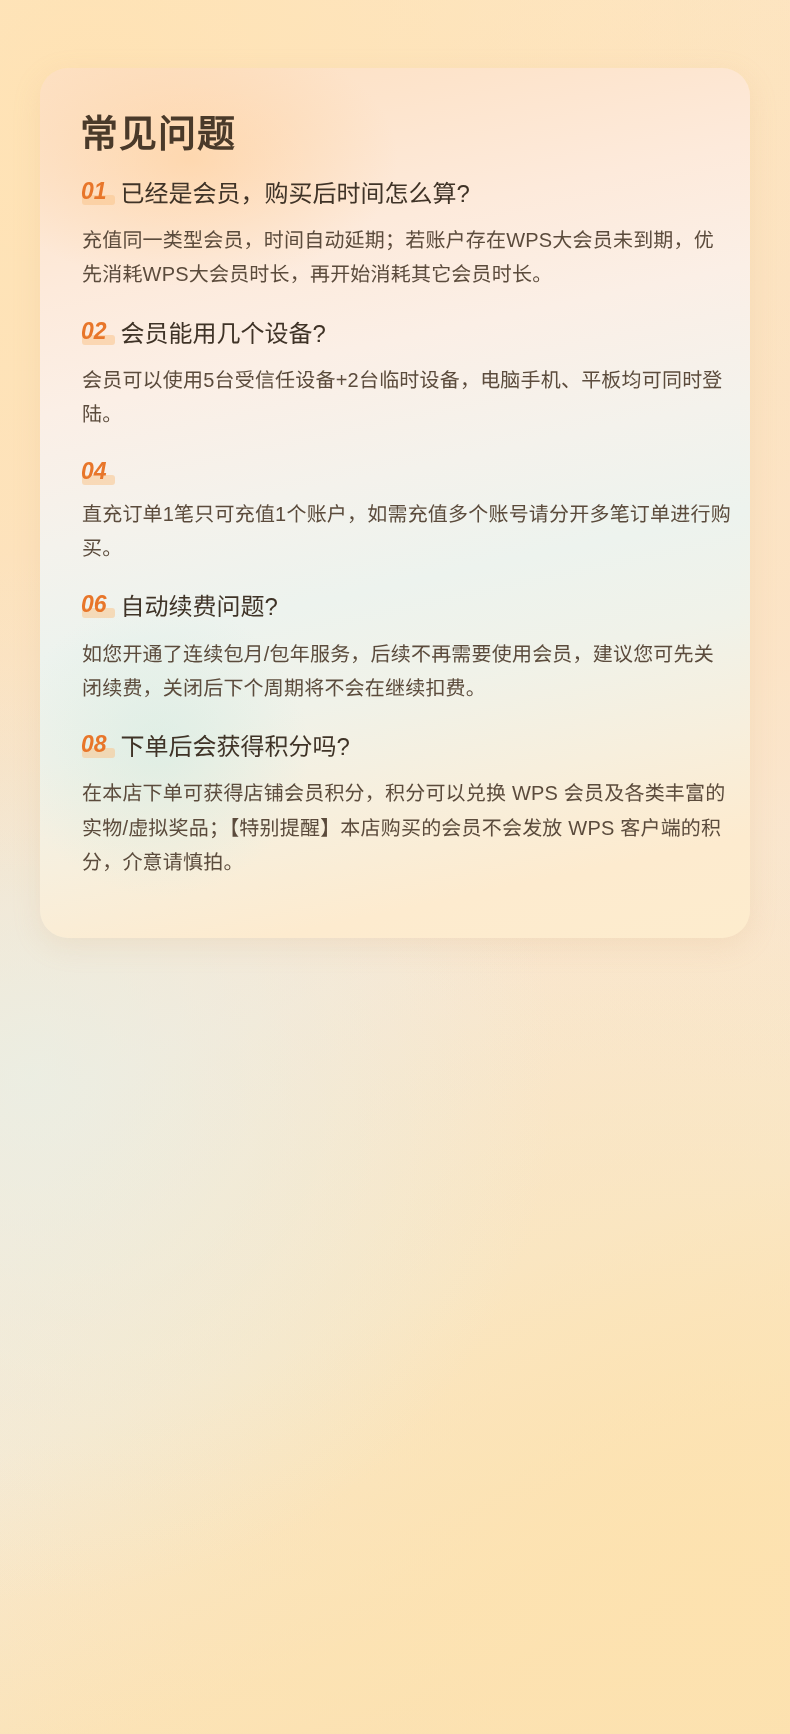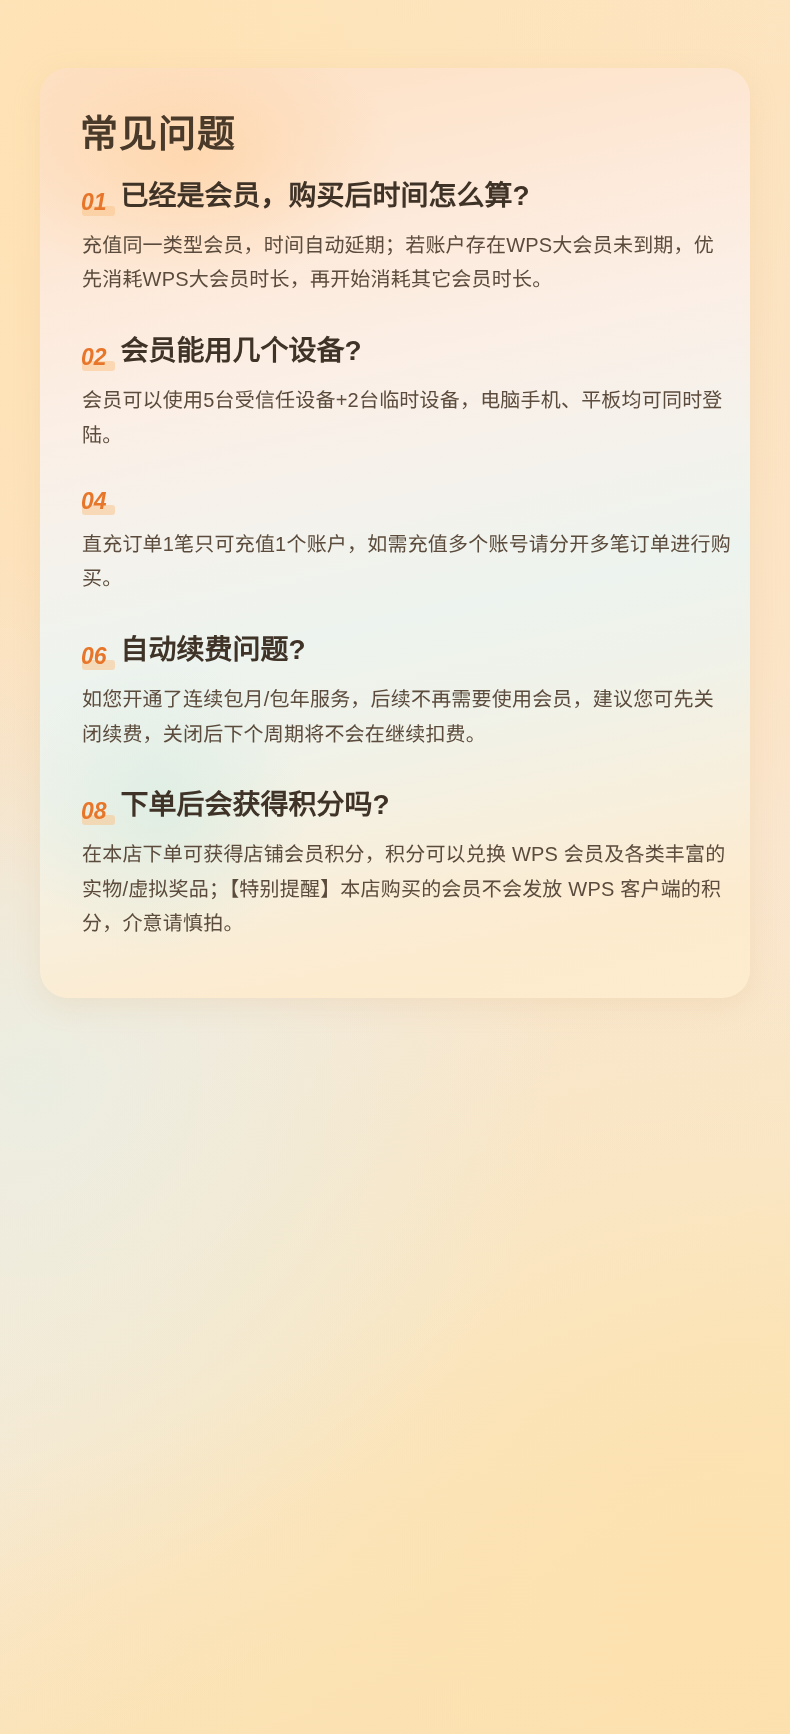--- a/index.html
+++ b/index.html
@@ -67,26 +67,26 @@
 
   .title {
     font-size: 38px;
     font-weight: bold;
     color: #4a3a2a;
     letter-spacing: 1px;
     margin: 0 0 18px 2px;
     line-height: 1.2;
   }
 
-  .faq-item { margin-top: 36px; }
+  .faq-item { margin-top: 26px; }
   .faq-item:first-of-type { margin-top: 20px; }
 
   .q-row {
     display: flex;
-    align-items: flex-end;
+    align-items: flex-start;
     gap: 12px;
     margin-bottom: 14px;
   }
   .q-num {
     position: relative;
     font-size: 23px;
     font-weight: bold;
     font-style: italic;
     color: #e8762a;
     line-height: 1;
@@ -99,22 +99,22 @@
     position: absolute;
     left: 4px;
     right: -6px;
     bottom: -2px;
     height: 10px;
     background: rgba(250,196,140,0.55);
     border-radius: 3px;
     z-index: -1;
   }
   .q-text {
-    font-size: 28px;
-    font-weight: bold;
+    font-size: 24px;
+    font-weight: normal;
     color: #3f3327;
     line-height: 1.3;
   }
   .a-text {
     font-size: 20px;
     color: #5b4b3c;
     line-height: 1.72;
     letter-spacing: 0.2px;
     margin: 0 2px 0 4px;
   }

